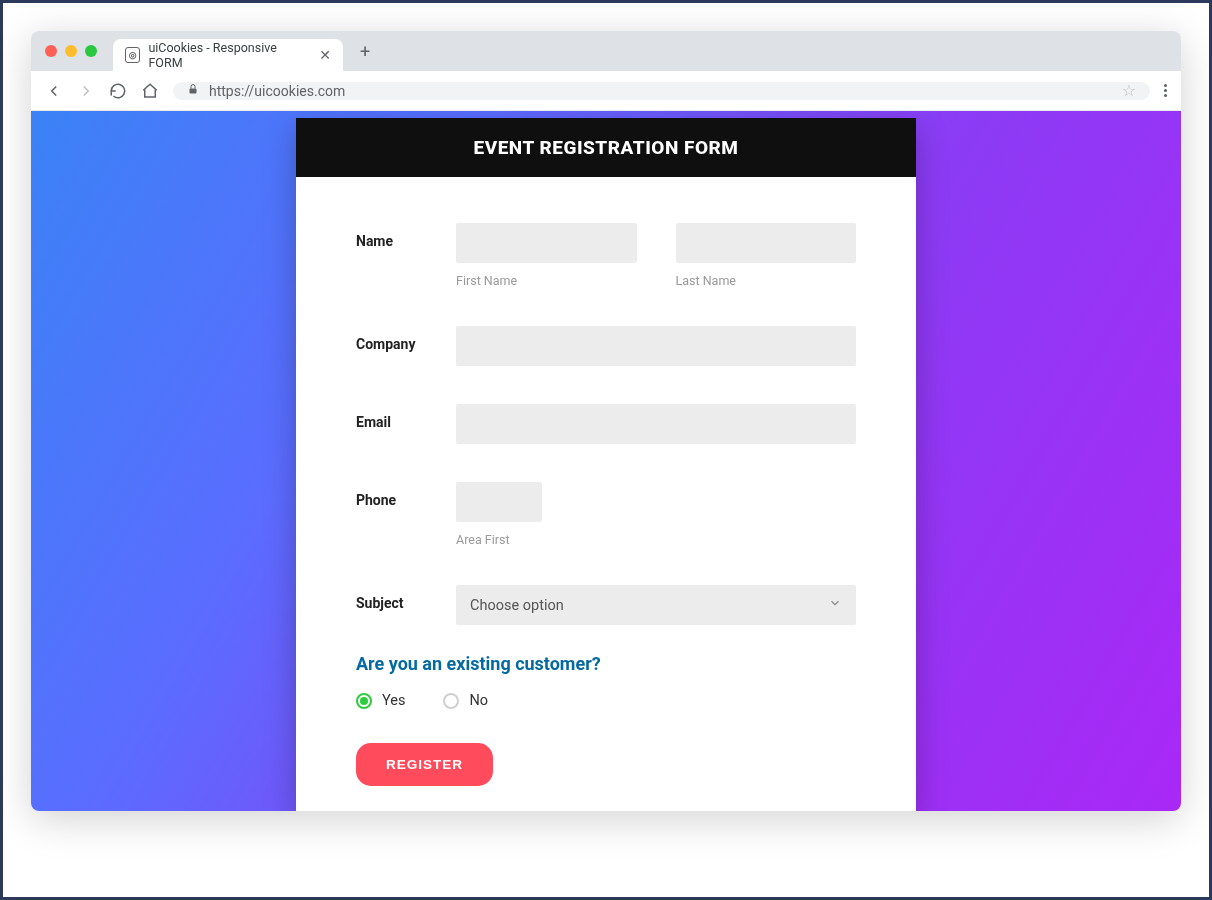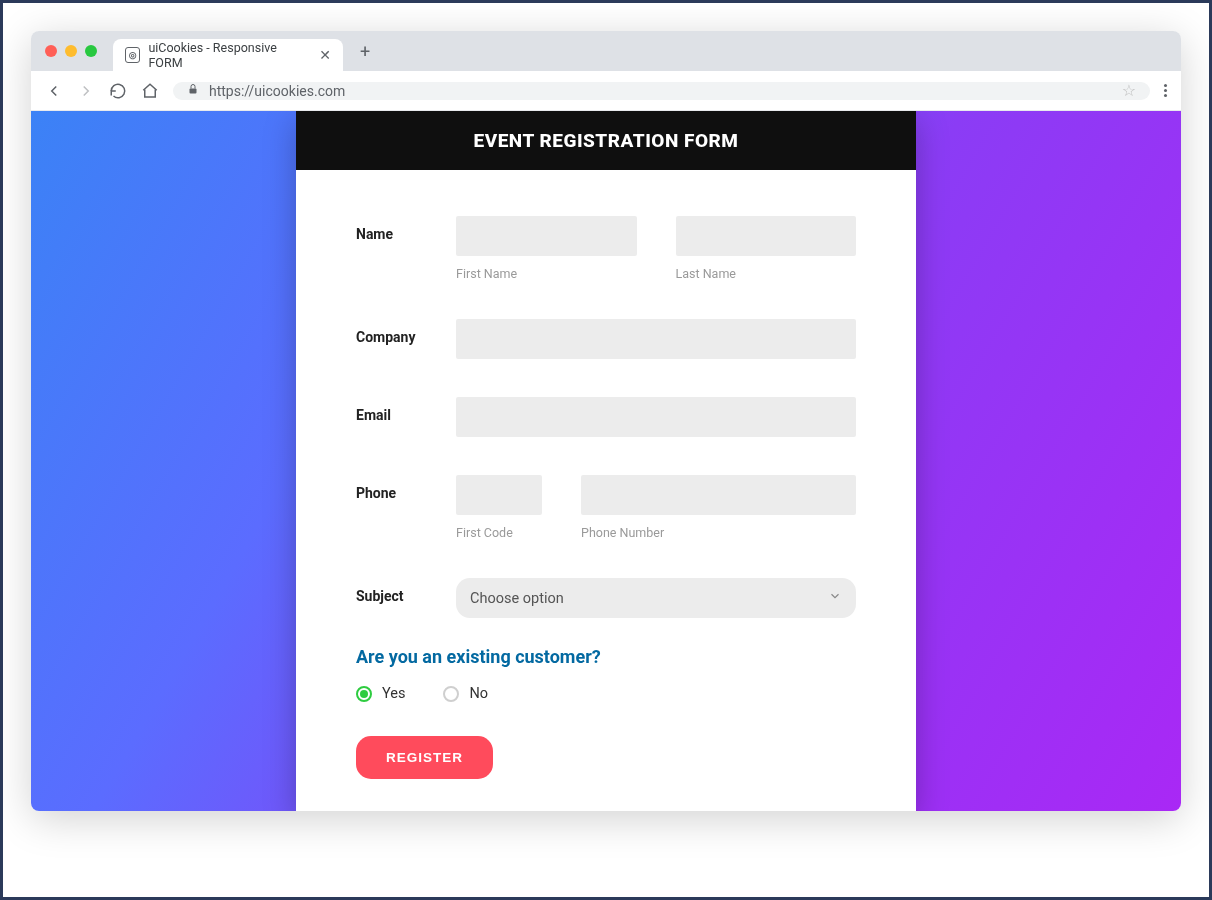--- a/index.html
+++ b/index.html
@@ -77,21 +77,21 @@
 .viewport{
   height:700px;
   background: linear-gradient(120deg, #3b82f6 0%, #5b6cff 30%, #8b3cf5 60%, #a928f5 100%);
   display:flex;
   justify-content:center;
   overflow:hidden;
 }
 .form-card{
   width:620px;
   background:#fff;
-  margin-top:0;
+  margin-top:7px;
   box-shadow:0 10px 30px rgba(0,0,0,.25);
 }
 .form-header{
   background:#0f0f0f;
   color:#fff;
   text-align:center;
   padding:18px 10px;
   font-weight:800;
   font-size:19px;
   letter-spacing:.5px;
@@ -110,21 +110,21 @@
   background:#ececec;
   border:none;
   border-radius:2px;
 }
 .sublabel{font-size:12.5px;color:#9a9a9a;margin-top:10px;}
 .area-input{width:86px;}
 .select{
   height:40px;
   background:#ececec;
   border:none;
-  border-radius:14px;
+  border-radius:2px;
   display:flex;
   align-items:center;
   padding:0 14px;
   font-size:14.5px;
   color:#555;
   justify-content:space-between;
 }
 .chev svg{width:14px;height:14px;stroke:#888;stroke-width:2;fill:none;}
 .question{font-size:18px;font-weight:700;color:#0369a1;margin-top:10px;margin-bottom:18px;}
 .radios{display:flex;gap:38px;margin-bottom:34px;}
@@ -234,25 +234,21 @@
             <div class="lbl">Email</div>
             <div class="ctl"><input class="inp" style=""></div>
           </div>
 
           <div class="row">
             <div class="lbl">Phone</div>
             <div class="ctl">
               <div class="pair">
                 <div style="flex:0 0 86px">
                   <input class="inp area-input" style="">
-                  <div class="sublabel">First Code</div>
-                </div>
-                <div>
-                  <input class="inp" style="">
-                  <div class="sublabel">Phone Number</div>
+                  <div class="sublabel">Area First</div>
                 </div>
               </div>
             </div>
           </div>
 
           <div class="row" style="margin-bottom:28px;">
             <div class="lbl">Subject</div>
             <div class="ctl">
               <div class="select">
                 <span>Choose option</span>

